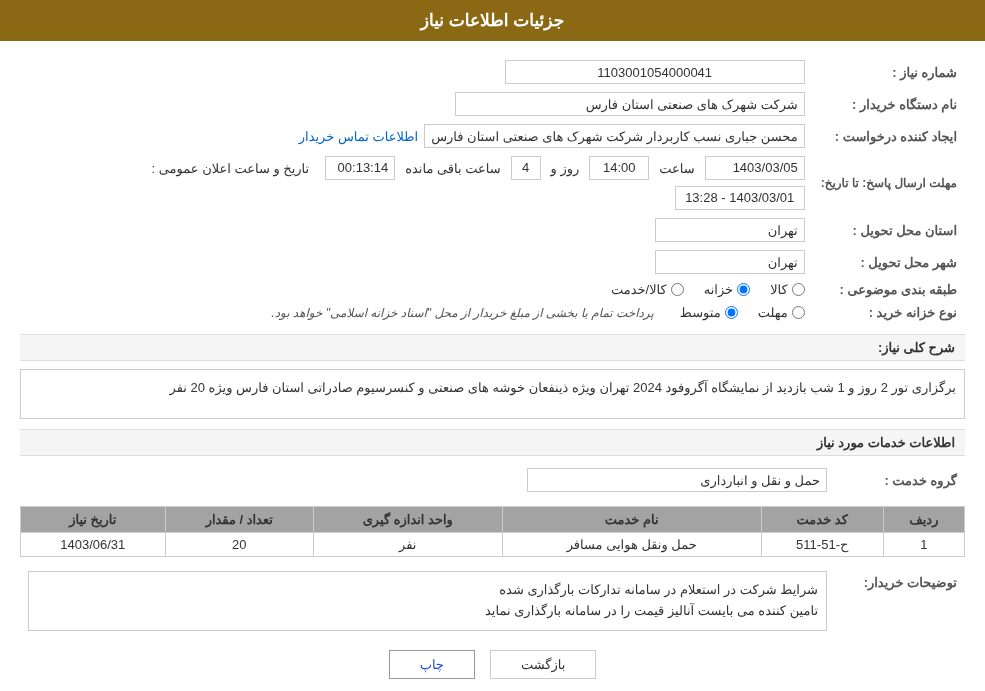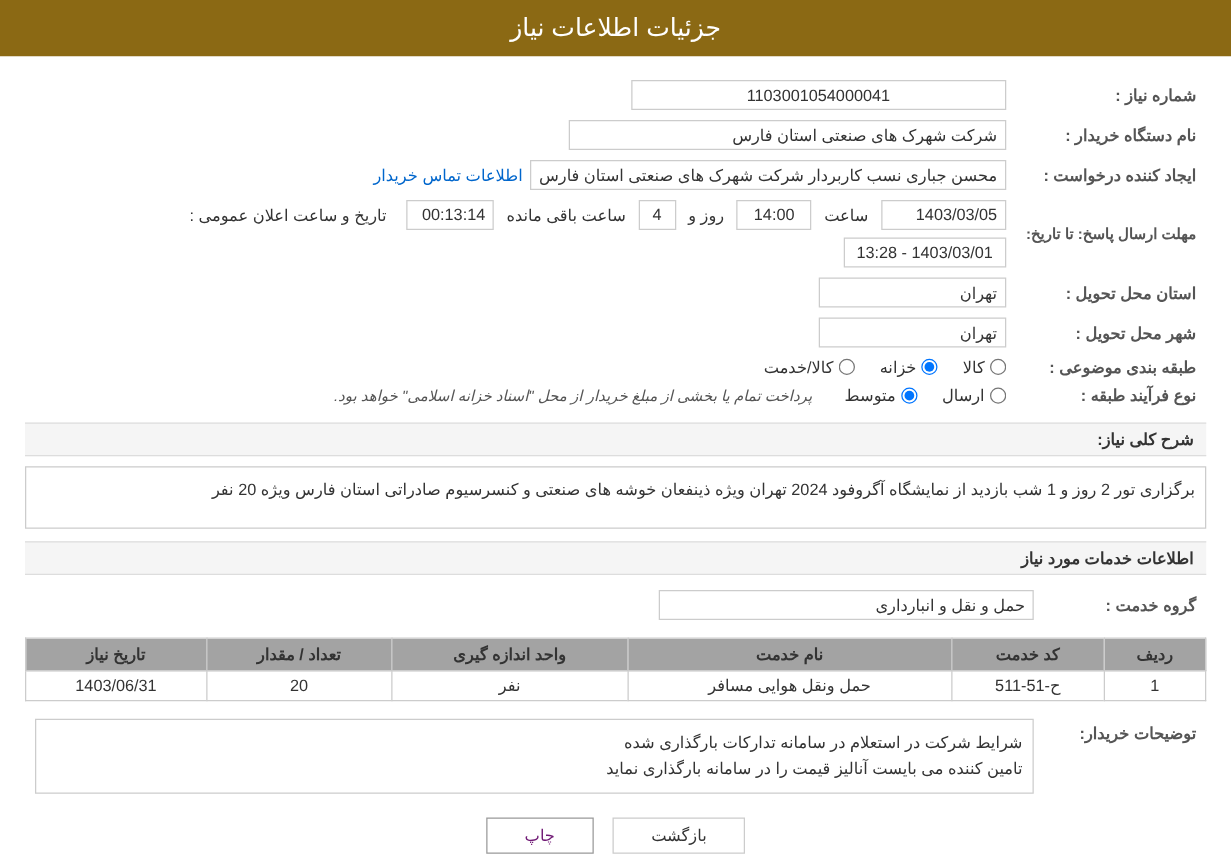--- a/index.html
+++ b/index.html
@@ -14,22 +14,22 @@
       width: 985px;
       min-height: 691px;
       background: #fff;
       margin: 0 auto;
     }
     .header-bar {
       background: #8B6914;
       color: #fff;
       text-align: center;
       padding: 10px 20px;
-      font-size: 20px;
-      font-weight: normal;
+      font-size: 17px;
+      font-weight: bold;
     }
     .content-area {
       padding: 15px 20px;
     }
     .info-table {
       width: 100%;
       border-collapse: collapse;
       margin-bottom: 10px;
     }
     .info-table td {
@@ -129,21 +129,21 @@
     }
     .btn {
       padding: 6px 30px;
       border: 1px solid #999;
       cursor: pointer;
       font-size: 13px;
       font-family: Tahoma, Arial, sans-serif;
     }
     .btn-print {
       background: #fff;
-      color: #701a75;
+      color: #1d4ed8;
     }
     .btn-back {
       background: #fff;
       color: #333;
       border: 1px solid #ccc;
     }
     .row-flex {
       display: flex;
       align-items: center;
       gap: 6px;
@@ -240,27 +240,27 @@
             </div>
             <div class="radio-item">
               <input type="radio" name="tabaqe" style="">
               <span>کالا/خدمت</span>
             </div>
           </div>
         </td>
       </tr>
 
       <tr>
-        <td class="label-cell">نوع فرآیند طبقه :</td>
+        <td class="label-cell">نوع خزانه خرید :</td>
         <td class="value-cell">
           <div class="row-flex">
             <div class="radio-group" style="display:inline-flex;">
               <div class="radio-item">
                 <input type="radio" name="farayand" style="">
-                <span>ارسال</span>
+                <span>مهلت</span>
               </div>
               <div class="radio-item">
                 <input type="radio" name="farayand" checked="" style="">
                 <span>متوسط</span>
               </div>
             </div>
             <span class="process-note" style="margin-right:20px; font-size:12px;font-style:italic;">پرداخت تمام یا بخشی از مبلغ خریدار از محل "اسناد خزانه اسلامی" خواهد بود.</span>
           </div>
         </td>
       </tr>

